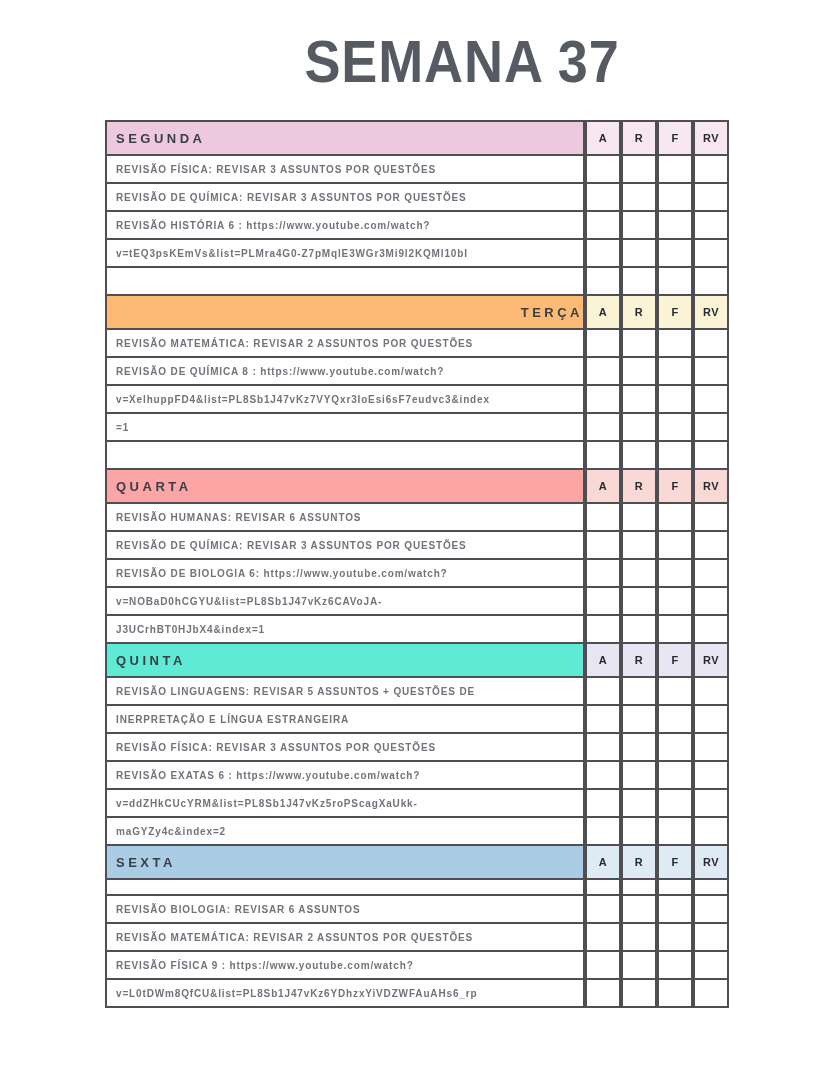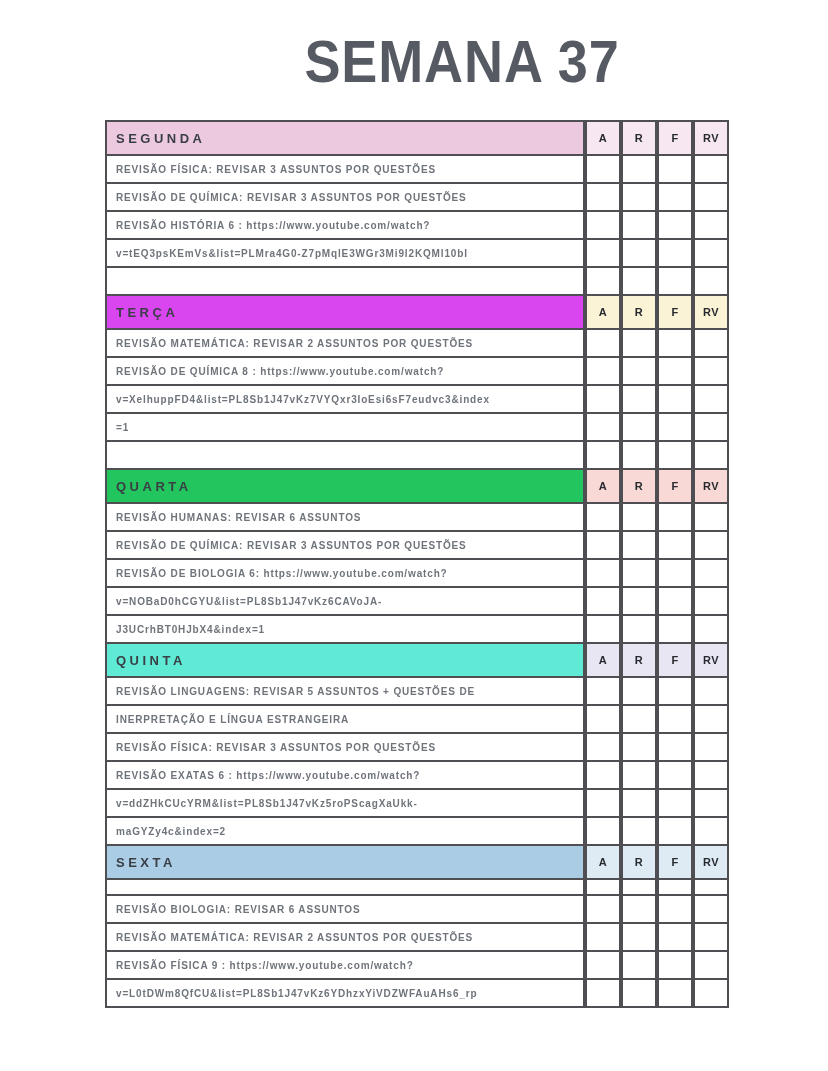--- a/index.html
+++ b/index.html
@@ -135,21 +135,21 @@
       <div class="row normal">
         <div class="cell main-cell">
           <span class="task-text"></span>
         </div>
         <div class="cell"></div>
         <div class="cell"></div>
         <div class="cell"></div>
         <div class="cell"></div>
       </div>
       <div class="row header">
-        <div class="cell main-cell" style="background: #d946ef;">
+        <div class="cell main-cell" style="background: #fdba74; justify-content: flex-end;">
           <span class="day-label">TERÇA</span>
         </div>
         <div class="cell check-head-cell" style="background: rgb(251, 243, 214);">
           <span class="check-head-label">A</span>
         </div>
         <div class="cell check-head-cell" style="background: rgb(251, 243, 214);">
           <span class="check-head-label">R</span>
         </div>
         <div class="cell check-head-cell" style="background: rgb(251, 243, 214);">
           <span class="check-head-label">F</span>
@@ -197,21 +197,21 @@
       <div class="row normal">
         <div class="cell main-cell">
           <span class="task-text"></span>
         </div>
         <div class="cell"></div>
         <div class="cell"></div>
         <div class="cell"></div>
         <div class="cell"></div>
       </div>
       <div class="row header">
-        <div class="cell main-cell" style="background: #22c55e;">
+        <div class="cell main-cell" style="background: #fca5a5;">
           <span class="day-label">QUARTA</span>
         </div>
         <div class="cell check-head-cell" style="background: rgb(249, 217, 214);">
           <span class="check-head-label">A</span>
         </div>
         <div class="cell check-head-cell" style="background: rgb(249, 217, 214);">
           <span class="check-head-label">R</span>
         </div>
         <div class="cell check-head-cell" style="background: rgb(249, 217, 214);">
           <span class="check-head-label">F</span>

